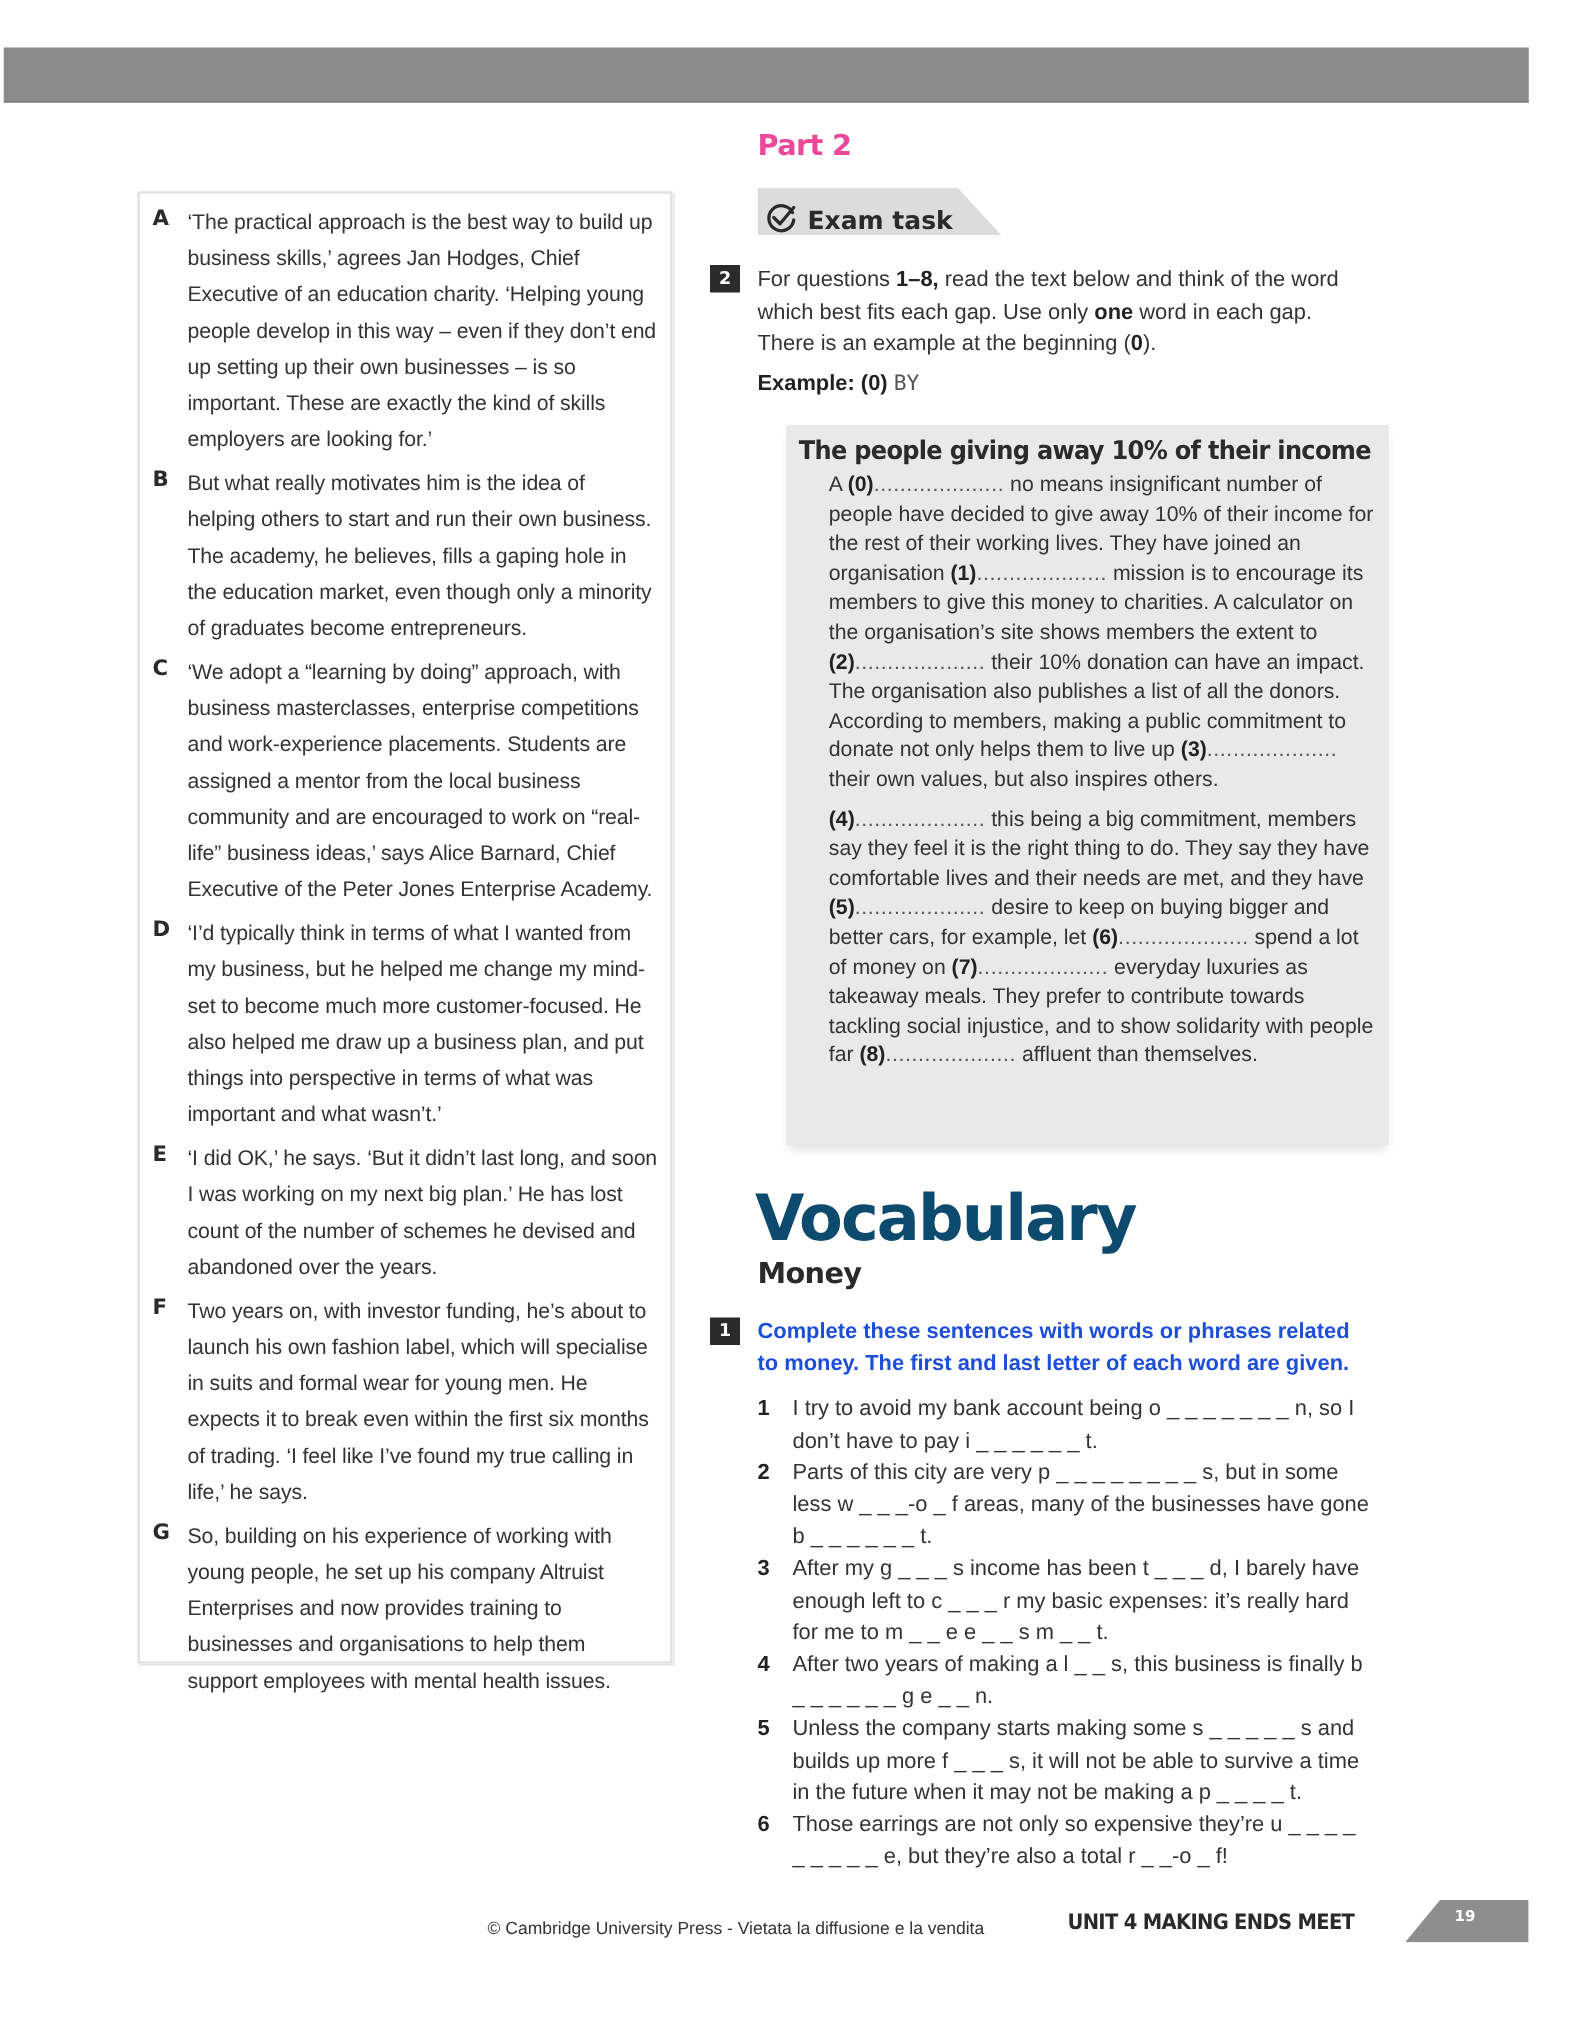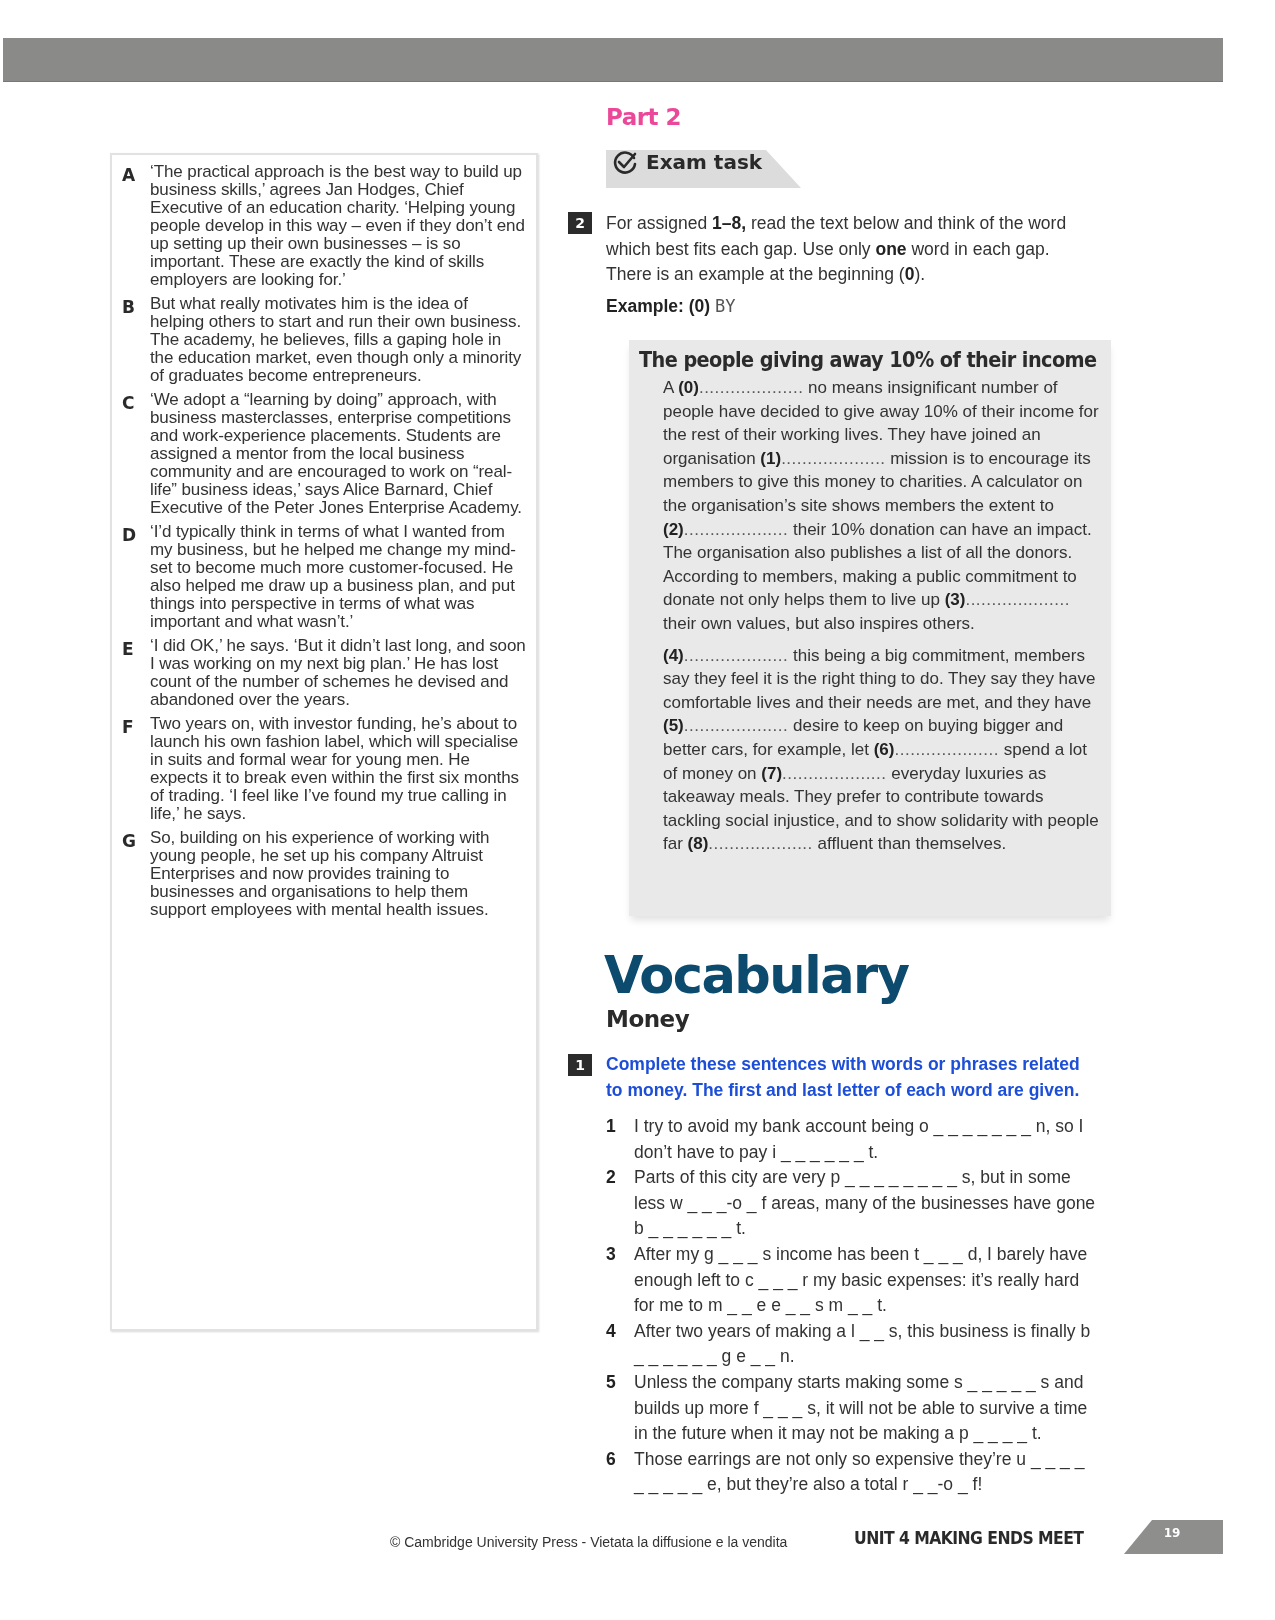--- a/index.html
+++ b/index.html
@@ -5,23 +5,23 @@
   * { box-sizing: border-box; margin: 0; padding: 0; }
   html, body { width: 1275px; height: 1620px; background: #ffffff; overflow: hidden; }
   body { position: relative; font-family: "DejaVu Sans", sans-serif; color: #2a2a2a; }
 
   .top-bar { position: absolute; left: 3px; top: 38px; width: 1220px; height: 44px; background: #8a8a88; border-bottom: 1px solid #777; }
 
   
   .left-panel { position: absolute; left: 110px; top: 153px; width: 428px; height: 1178px; border: 2px solid #e2e2e2; box-shadow: 1px 1px 2px #d8d8d8; padding: 8px 10px 0 10px; }
   .para { display: flex; margin-bottom: 6px; }
   .para .letter { width: 28px; flex: 0 0 28px; font-weight: bold; font-size: 17px; line-height: 25.6px; font-family: "DejaVu Sans", sans-serif; }
-  .para .text { font-size: 17px; line-height: 18px; font-family: "Liberation Sans", sans-serif; color: #333; letter-spacing: -0.1px; }
+  .para .text { font-size: 17px; line-height: 29px; font-family: "Liberation Sans", sans-serif; color: #333; letter-spacing: -0.1px; }
   .part-title { position: absolute; left: 606px; top: 104px; font-family: "DejaVu Sans", sans-serif; font-weight: bold; font-size: 23px; color: #ec4899; letter-spacing: -0.5px; }
-  .exam-tab { position: absolute; left: 606px; top: 150px; width: 195px; height: 38px; background: #dcdcdc; clip-path: polygon(0 0, 160px 0, 195px 38px, 0 38px); display: flex; align-items: flex-start; padding-left: 6px; }
+  .exam-tab { position: absolute; left: 606px; top: 150px; width: 195px; height: 38px; background: #dcdcdc; clip-path: polygon(0 0, 160px 0, 195px 38px, 0 38px); display: flex; align-items: flex-end; padding-left: 6px; }
   .exam-tab .check { width: 26px; height: 26px; margin-right: 8px; }
   .exam-tab .label { font-family: "DejaVu Sans", sans-serif; font-weight: bold; font-size: 20px; color: #2a2a2a; }
 
   .task-num { position: absolute; width: 24px; height: 22px; background: #2b2b2b; color: #fff; font-weight: bold; font-size: 14px; text-align: center; line-height: 22px; font-family: "DejaVu Sans", sans-serif; }
   .instr { position: absolute; left: 606px; width: 480px; font-family: "Liberation Sans", sans-serif; font-size: 17.5px; line-height: 25.6px; color: #333; }
   .instr b { color: #222; }
   .example-answer { font-family: "DejaVu Sans Mono", monospace; font-weight: normal; color: #555; font-size: 17px; }
 
   .gap-box { position: absolute; left: 629px; top: 340px; width: 482px; height: 576px; background: #e9e9e9; padding: 8px 10px 0 10px; box-shadow: 0 6px 8px -2px #e0e0e0; }
   .gap-title { font-family: "DejaVu Sans", sans-serif; font-weight: bold; font-size: 20.5px; color: #2b2b2b; letter-spacing: -0.6px; margin-bottom: 4px; transform: scaleX(0.94); transform-origin: left; white-space: nowrap; }
@@ -84,21 +84,21 @@
 <div class="exam-tab">
   <svg class="check" viewBox="0 0 26 26">
     <path d="M22 8 A10 10 0 1 0 23 14" fill="none" stroke="#2a2a2a" stroke-width="2.6" stroke-linecap="round"></path>
     <path d="M7 12 L12 17 L23 4" fill="none" stroke="#2a2a2a" stroke-width="2.6" stroke-linecap="round" stroke-linejoin="round"></path>
   </svg>
   <span class="label">Exam task</span>
 </div>
 
 <div class="task-num" style="left:568px; top:212px;">2</div>
 <div class="instr" style="top:211px;">
-  <span>For assigned </span><b>1–8,</b><span> read the text below and think of the word which best fits each gap. Use only </span><b>one</b><span> word in each gap. There is an example at the beginning (</span><b>0</b><span>).</span>
+  <span>For questions </span><b>1–8,</b><span> read the text below and think of the word which best fits each gap. Use only </span><b>one</b><span> word in each gap. There is an example at the beginning (</span><b>0</b><span>).</span>
 </div>
 <div class="instr" style="top:294px;">
   <b>Example:</b> <b>(0)</b> <span class="example-answer">BY</span>
 </div>
 
 <div class="gap-box">
   <div class="gap-title">The people giving away 10% of their income</div>
   <div class="gap-text">
     <p id="gap-p1"><span>A </span><span class="num">(0)</span><span class="dots">....................</span><span> no means insignificant number of people have decided to give away 10% of their income for the rest of their working lives. They have joined an organisation </span><span class="num">(1)</span><span class="dots">....................</span><span> mission is to encourage its members to give this money to charities. A calculator on the organisation’s site shows members the extent to </span><span class="num">(2)</span><span class="dots">....................</span><span> their 10% donation can have an impact. The organisation also publishes a list of all the donors. According to members, making a public commitment to donate not only helps them to live up </span><span class="num">(3)</span><span class="dots">....................</span><span> their own values, but also inspires others.</span></p>
     <p id="gap-p2"><span class="num">(4)</span><span class="dots">....................</span><span> this being a big commitment, members say they feel it is the right thing to do. They say they have comfortable lives and their needs are met, and they have </span><span class="num">(5)</span><span class="dots">....................</span><span> desire to keep on buying bigger and better cars, for example, let </span><span class="num">(6)</span><span class="dots">....................</span><span> spend a lot of money on </span><span class="num">(7)</span><span class="dots">....................</span><span> everyday luxuries as takeaway meals. They prefer to contribute towards tackling social injustice, and to show solidarity with people far </span><span class="num">(8)</span><span class="dots">....................</span><span> affluent than themselves.</span></p>

